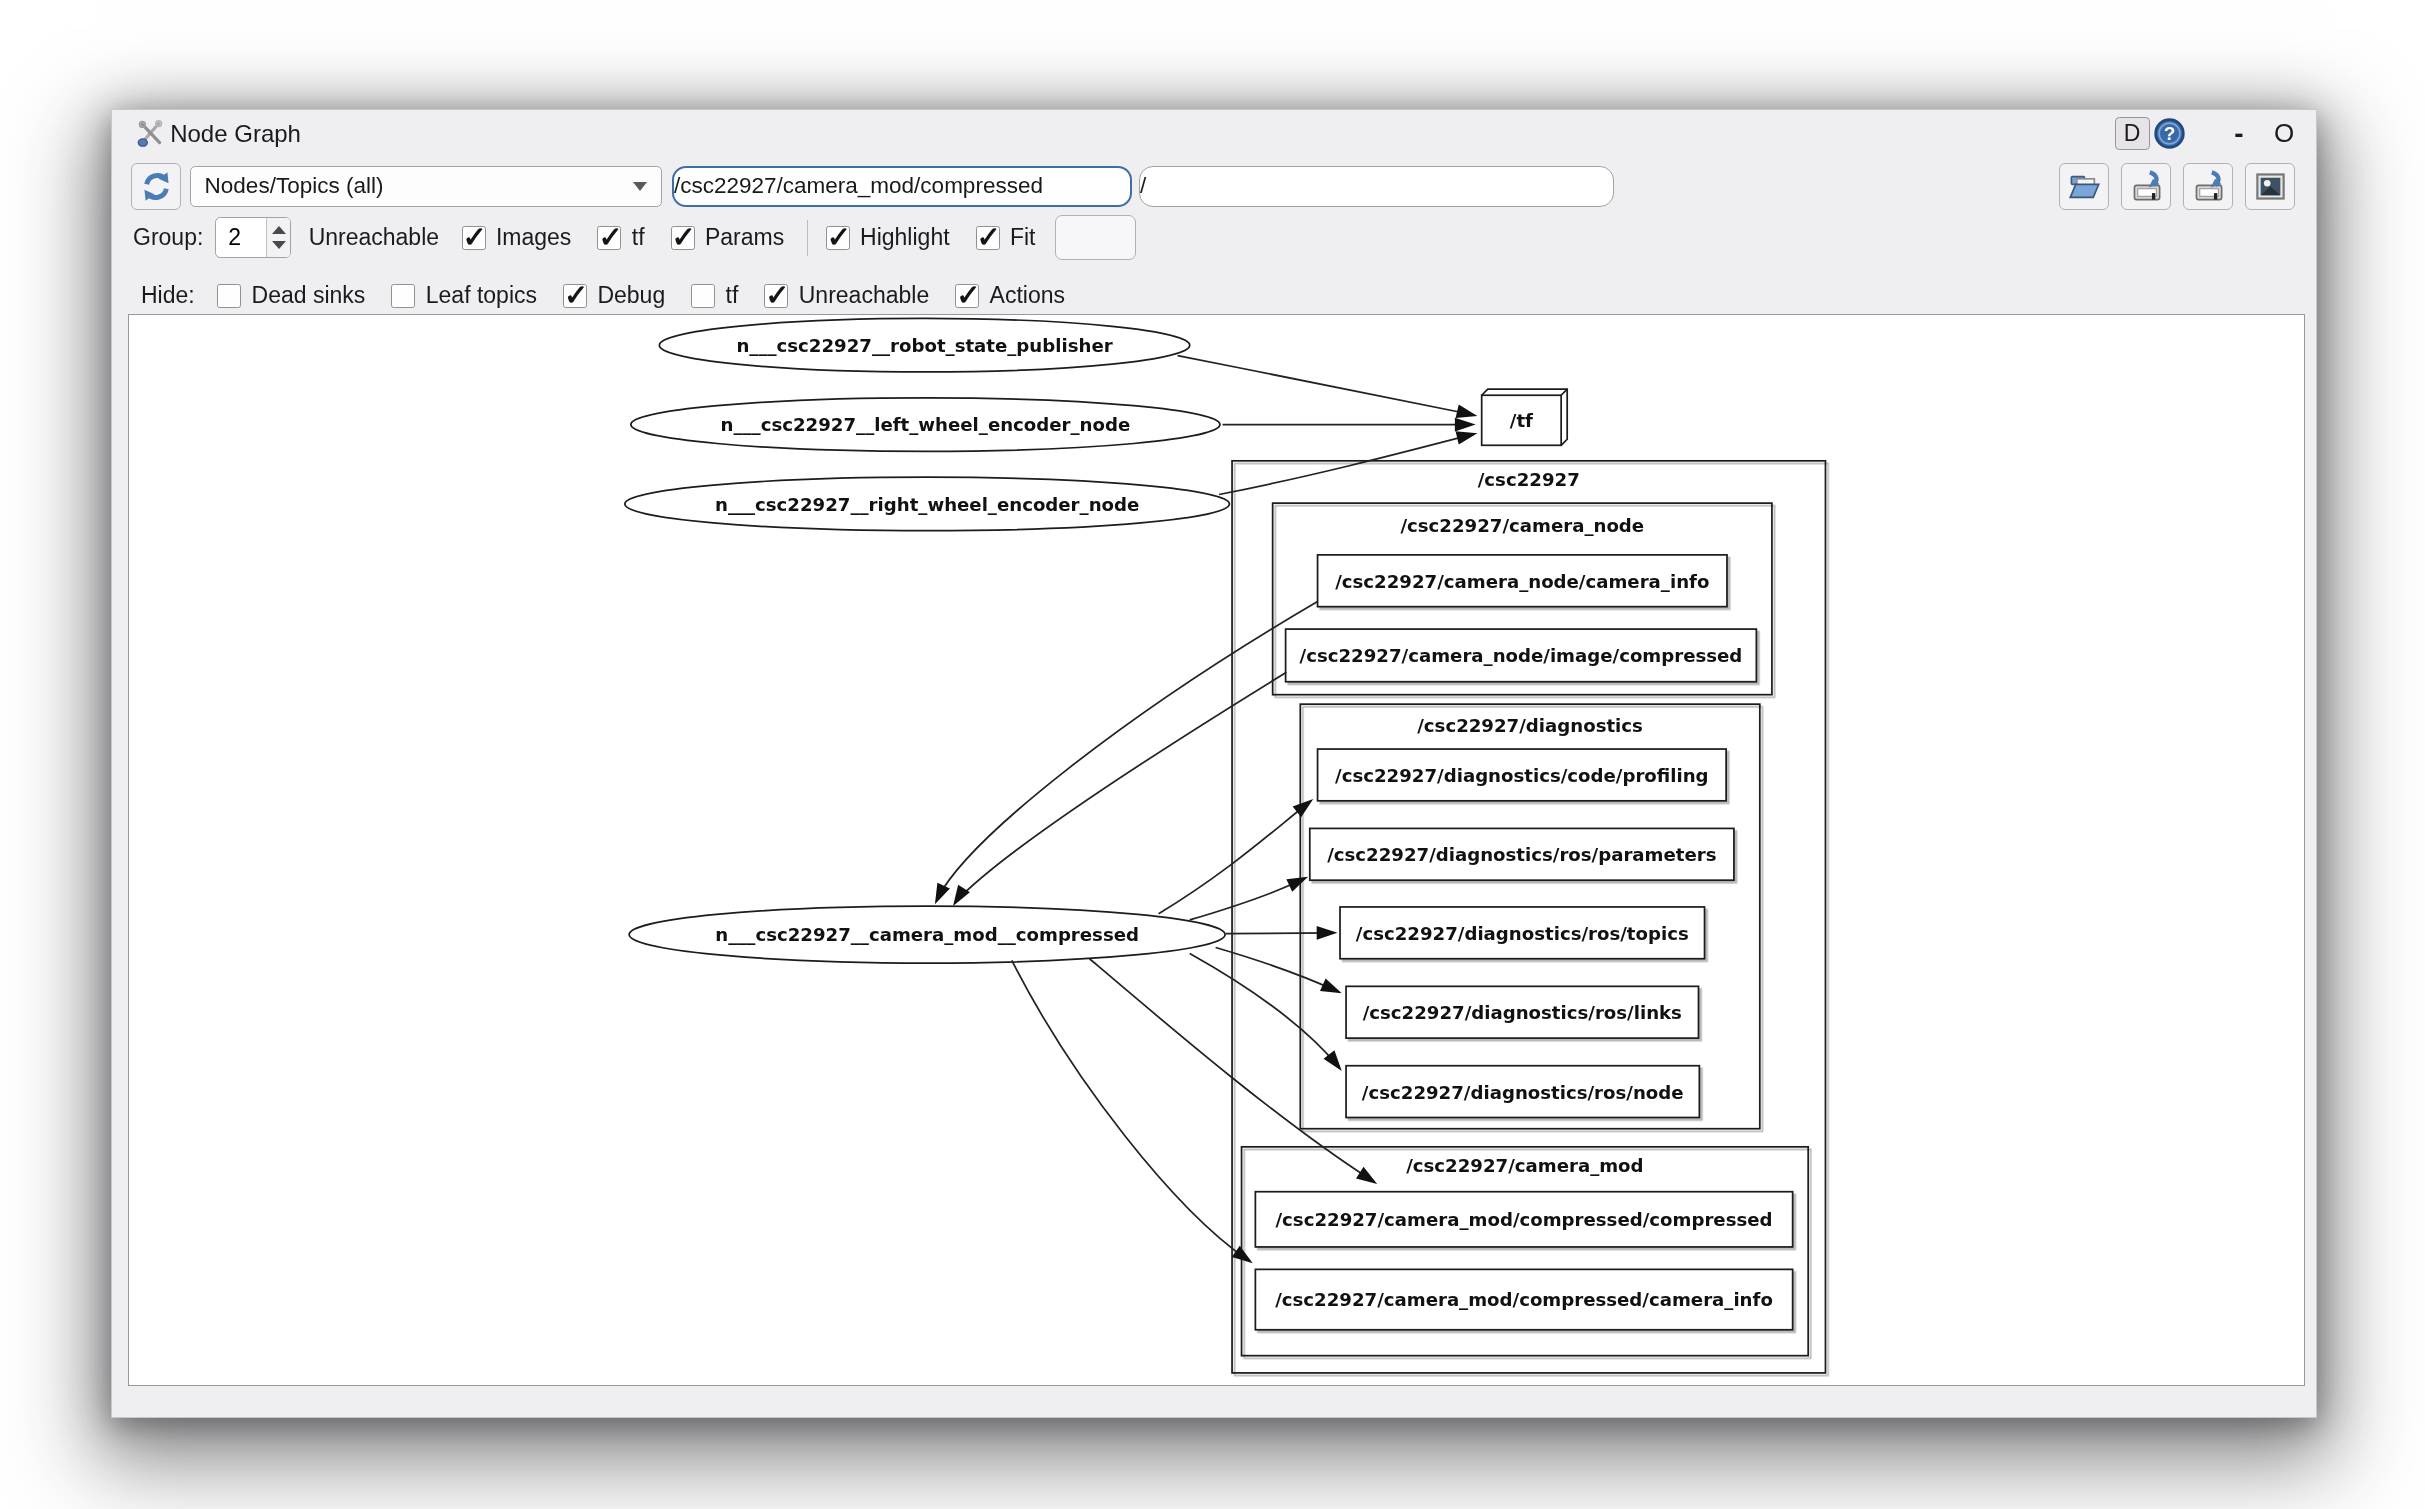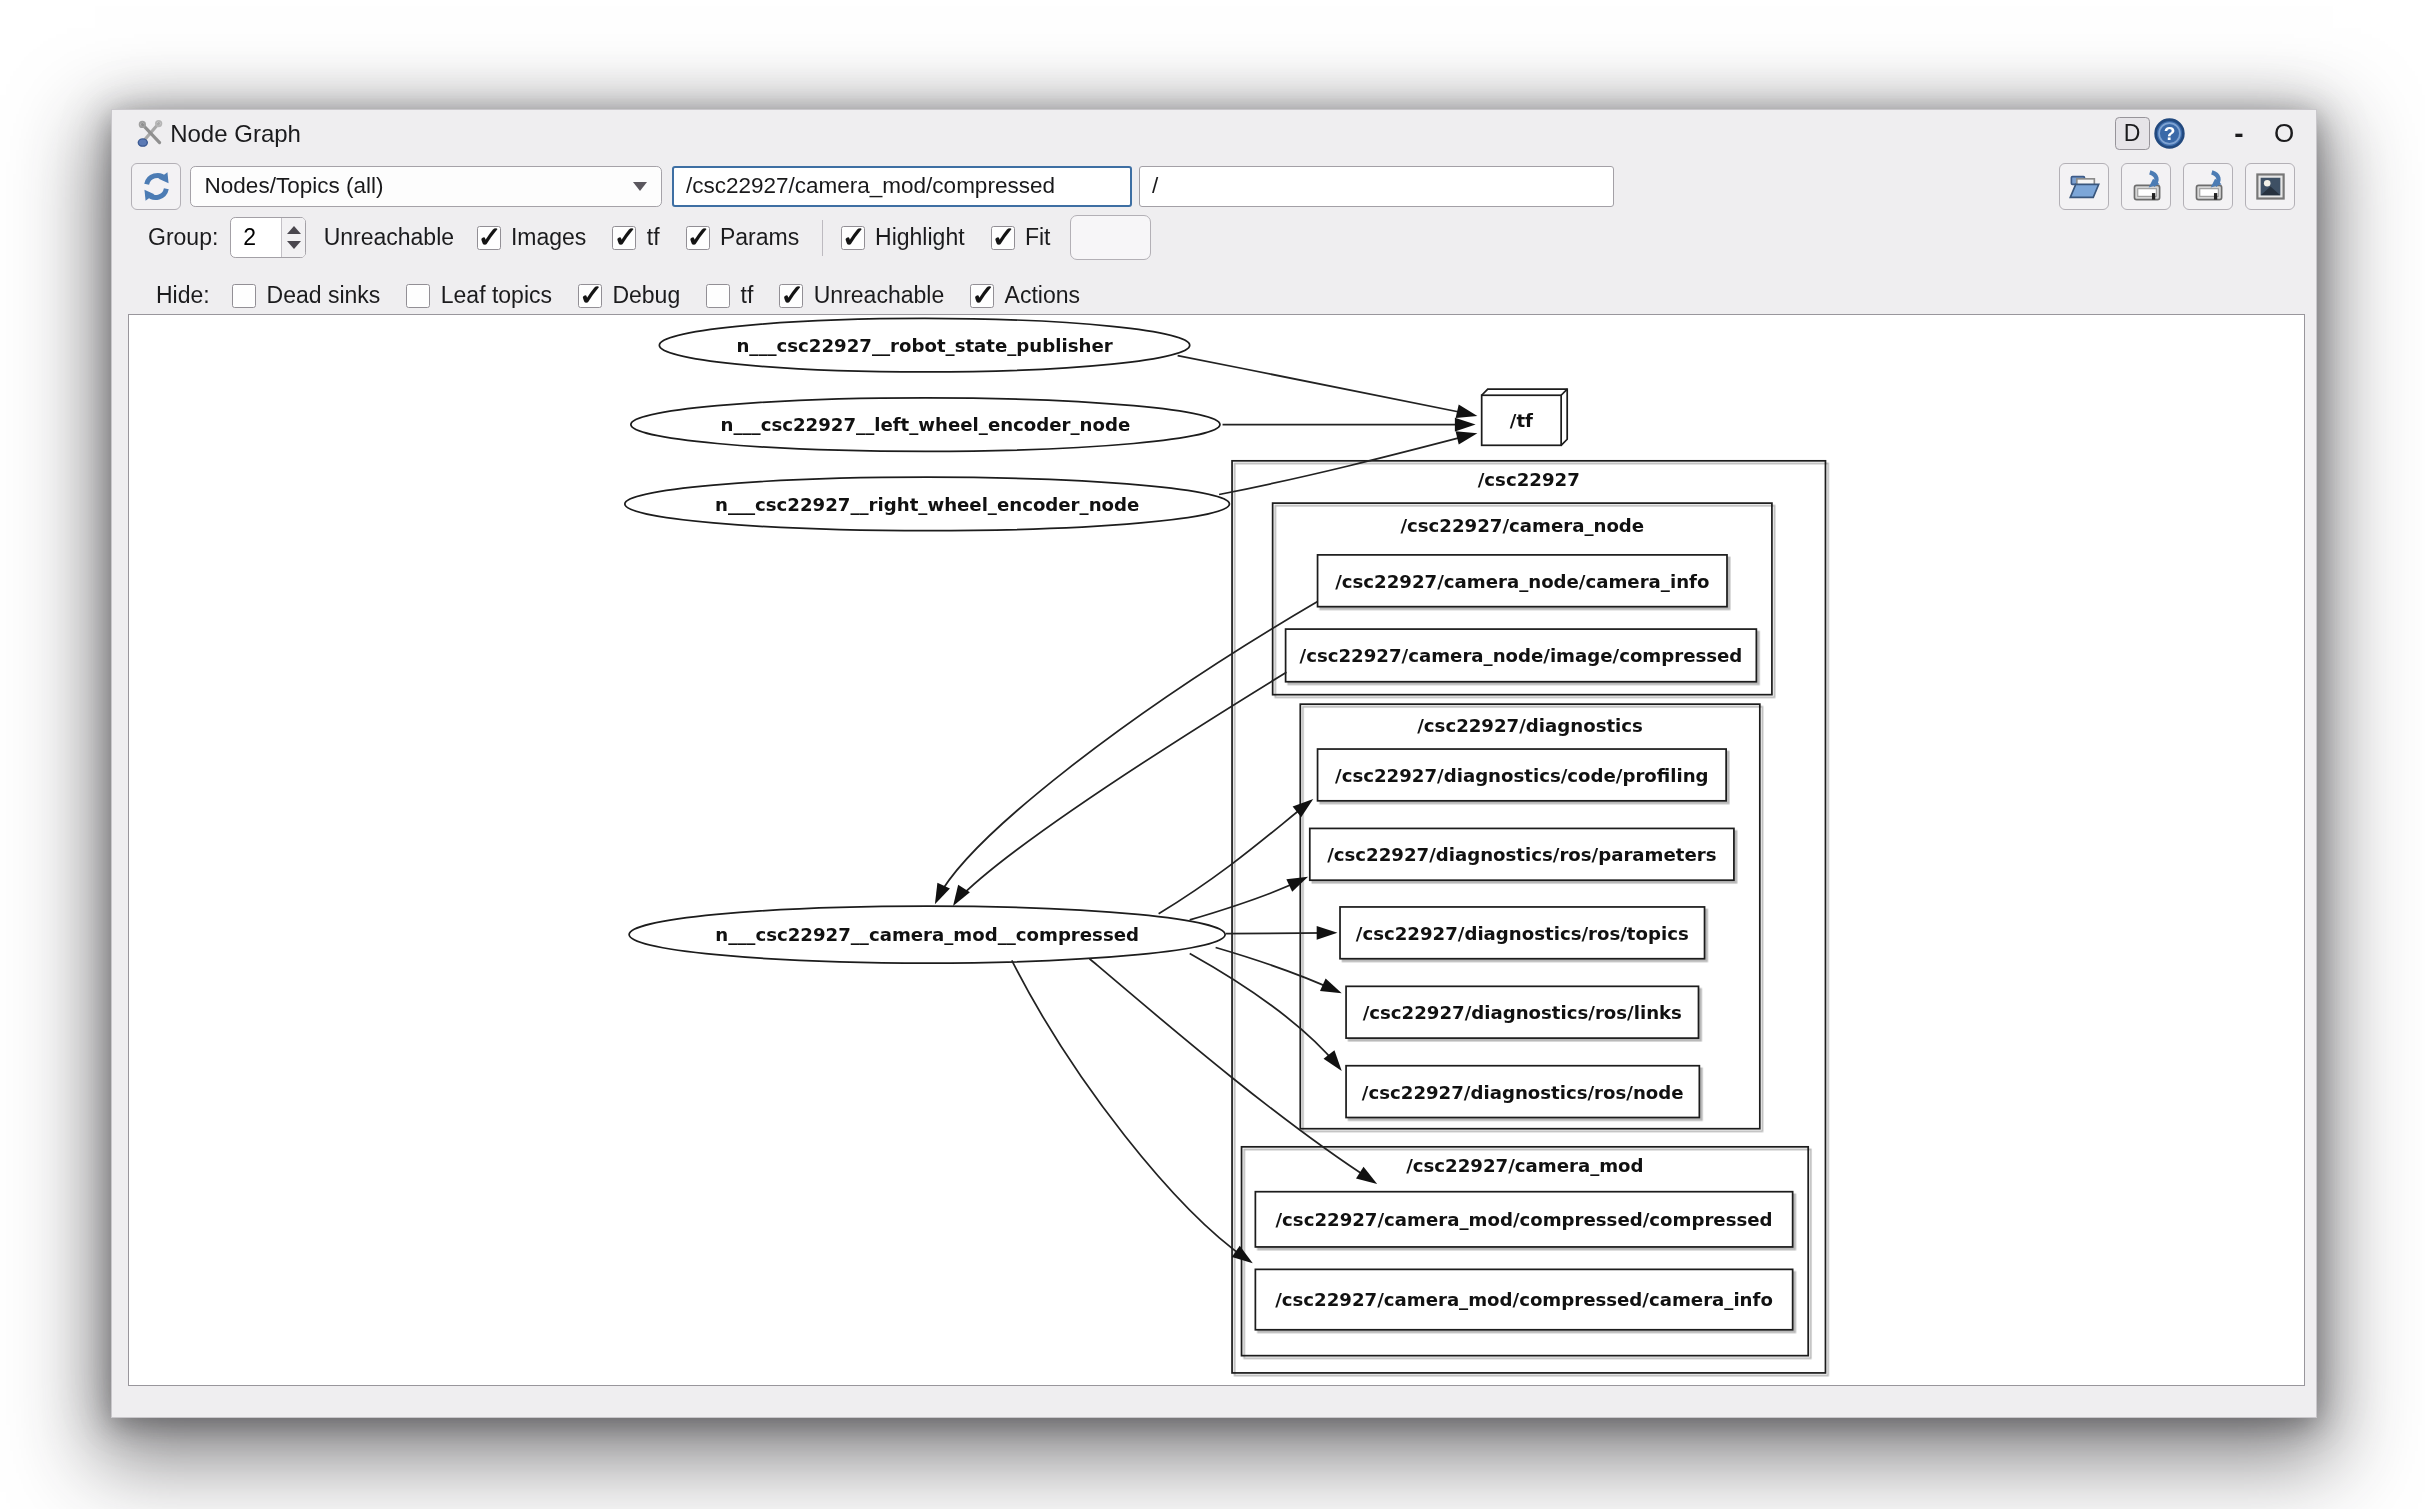--- a/index.html
+++ b/index.html
@@ -23,27 +23,27 @@
   .min-btn { width:26px; font-size:28px; margin-left:40px; font-weight:bold; }
   .close-btn { width:26px; font-size:26px; margin-left:19px; }
 
   
   .toolbar { position:absolute; left:0; top:50px; right:0; height:52px; display:flex; align-items:center; padding:0 21px 0 19px;justify-content:flex-end; }
   .icon-btn { width:50px; height:47px; background:#f3f2f4; border:1.7px solid #b3b0b6; border-radius:6px;
               display:flex; align-items:center; justify-content:center; }
   .combo { width:472px; height:41px; margin-left:8.6px; background:#fdfdfd; border:1.7px solid #a5a2a8; border-radius:5.2px;
            display:flex; align-items:center; padding:0 14px; font-size:22.5px; color:#19191b; position:relative; }
   .combo .caret { position:absolute; right:14px; top:15.6px; width:0; height:0; border-left:7.8px solid transparent; border-right:7.8px solid transparent; border-top:9.5px solid #5a575e; }
-  .tfield { height:41px; background:#ffffff; border:1.7px solid #a3a0a6; border-radius:3px; font-size:22.5px; color:#19191b; padding:0 12px; font-family:"Liberation Sans",sans-serif; }
+  .tfield { height:41px; background:#ffffff; border:1.7px solid #a3a0a6; border-radius:14px; font-size:22.5px; color:#19191b; padding:0 0; font-family:"Liberation Sans",sans-serif; }
   .tfield.focused { border:2.6px solid #3e6fa3; }
   .toolbar .gap { flex:1; }
   .right-icons { display:flex; gap:12px; }
 
   
-  .row { display:flex; align-items:center; padding-left:36px; color:#1b1b1d; font-size:23px; }
+  .row { display:flex; align-items:center; padding-left:21px; color:#1b1b1d; font-size:23px; }
   .row-options { position:absolute; left:0; top:105px; right:0; height:45px; }
   .row-hide { position:absolute; left:0; top:165px; right:0; height:41px;margin-left:8px; }
   .spinbox { width:76px; height:41px; background:#fff; border:1.7px solid #a3a0a6; border-radius:5.2px; margin-left:12px; display:flex; }
   .spinbox input { flex:1; border:0; outline:0; font-size:23px; padding-left:12px; width:43px; background:transparent; font-family:"Liberation Sans",sans-serif; }
   .spin-arrows { width:24px; border-left:0.9px solid #c3c0c6; display:flex; flex-direction:column; align-items:center; justify-content:center; gap:7px; background:#f2f1f3; border-radius:0 3.5px 3.5px 0; }
   .spin-arrows .up { width:0;height:0;border-left:7px solid transparent;border-right:7px solid transparent;border-bottom:8.6px solid #4a474e; }
   .spin-arrows .down { width:0;height:0;border-left:7px solid transparent;border-right:7px solid transparent;border-top:8.6px solid #4a474e; }
   .toggles { display:flex; align-items:center; gap:26px; }
   .cb { display:flex; align-items:center; gap:10.4px; }
   .cb .box { width:24px; height:24px; background:#fefefe; border:1.7px solid #928f95; border-radius:2.6px;

